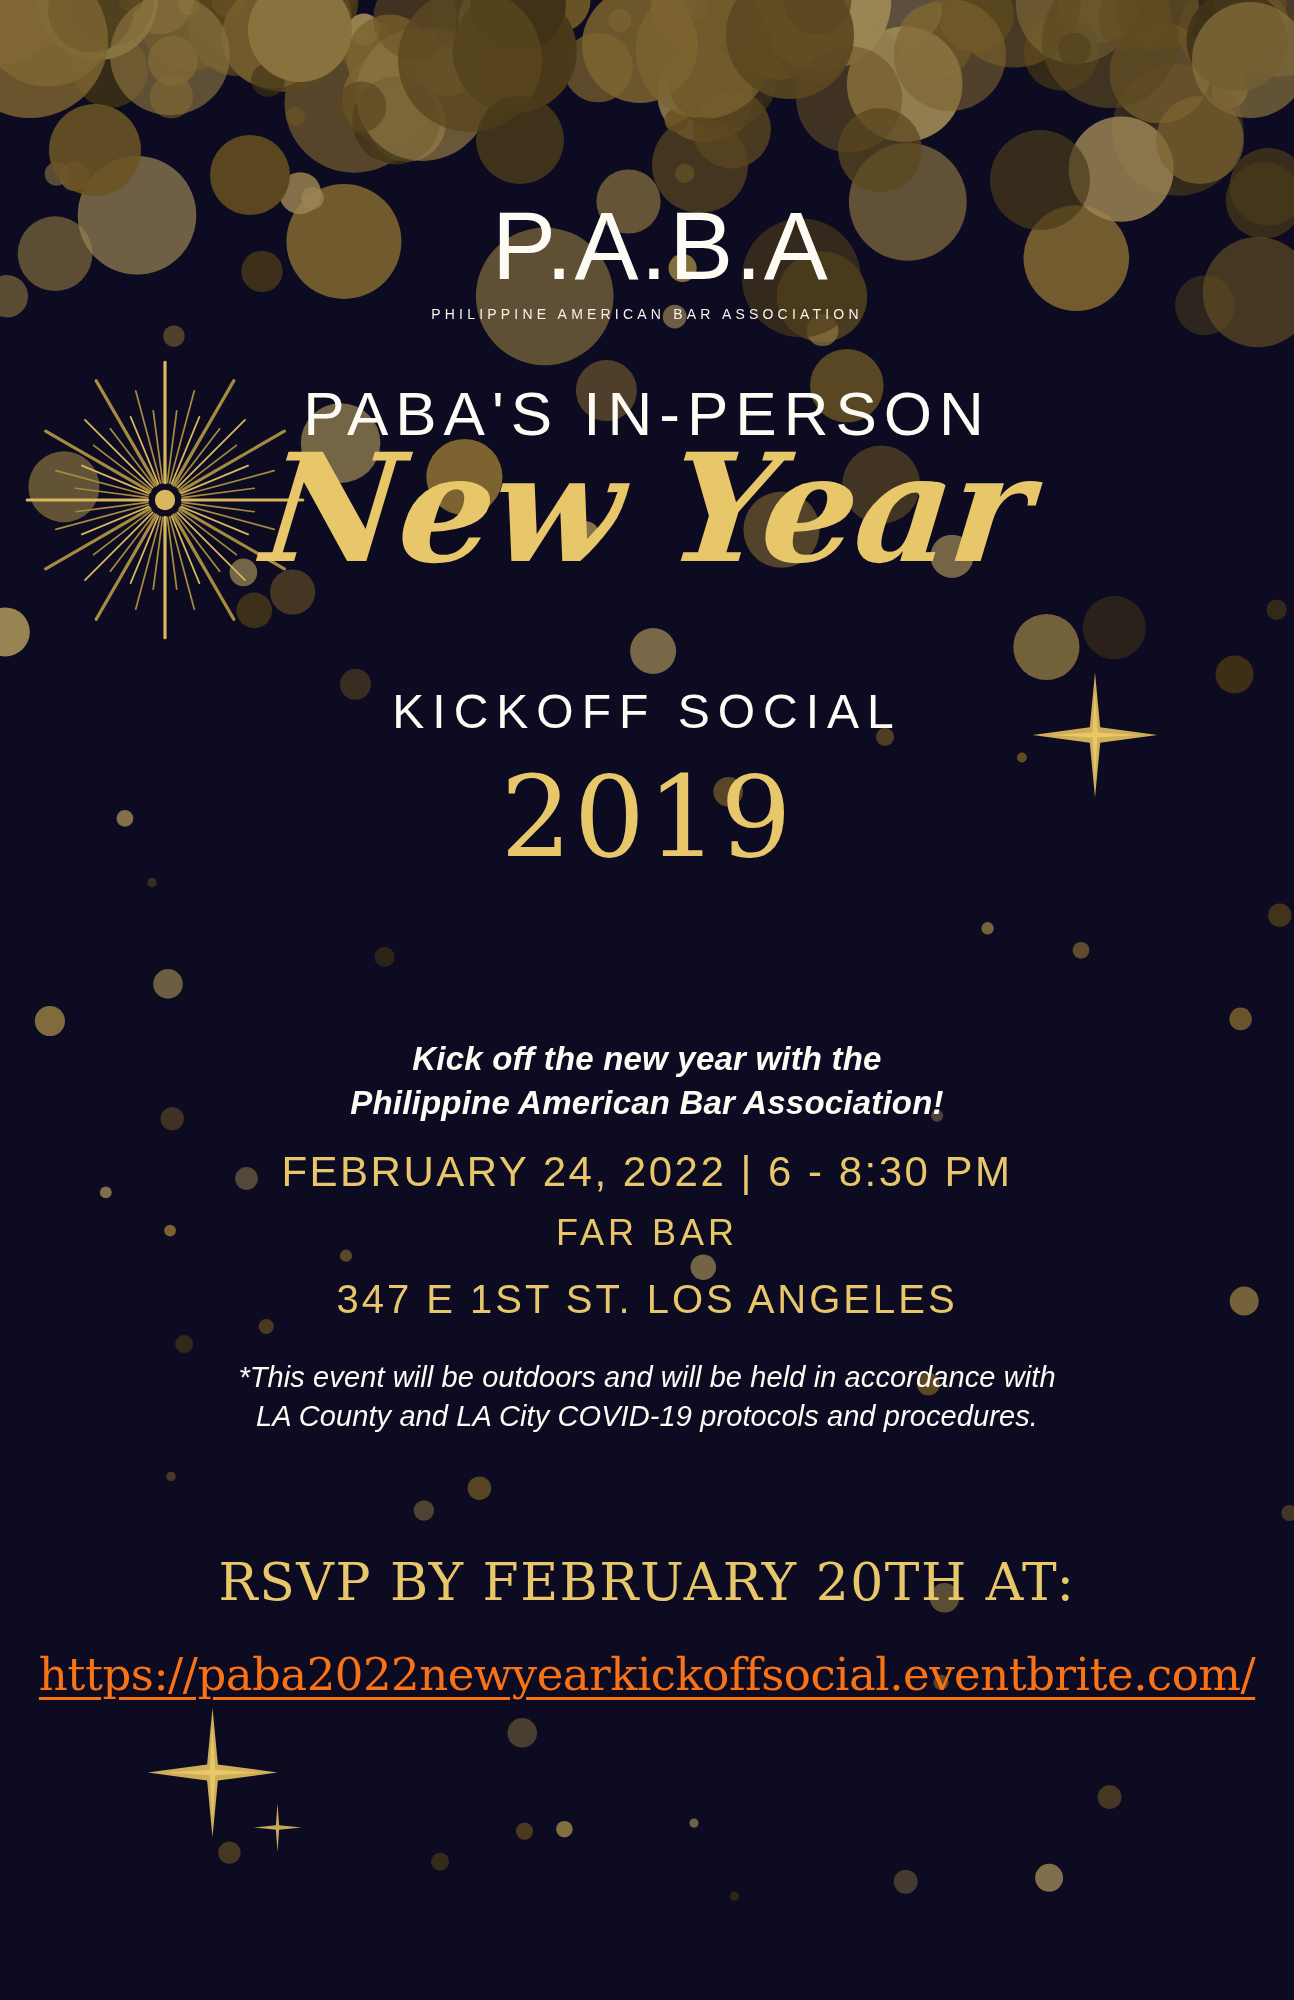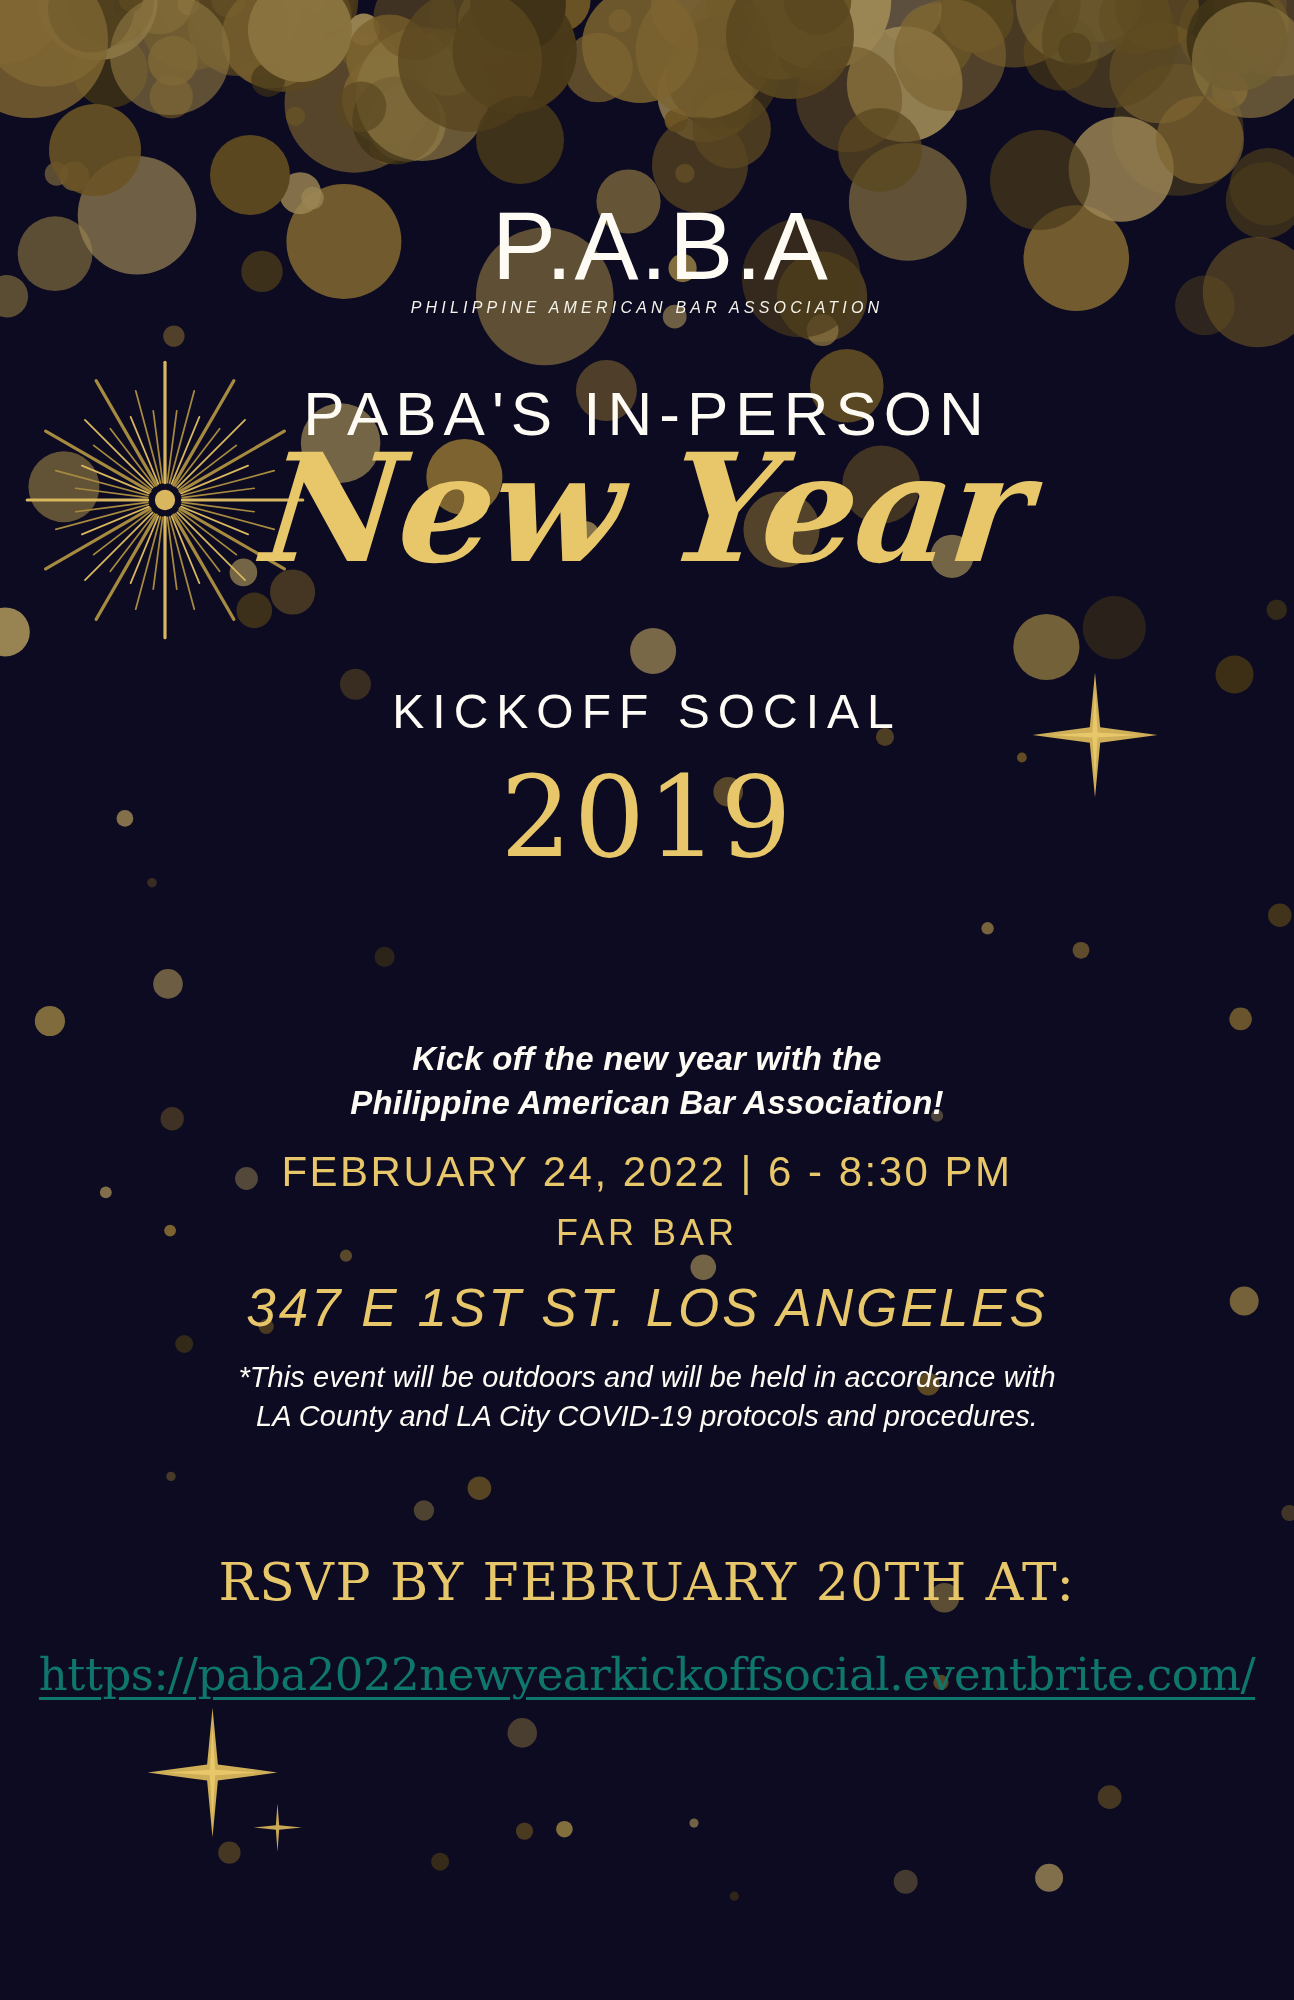--- a/index.html
+++ b/index.html
@@ -53,26 +53,25 @@
   .logo-mark {
     font-family: "Liberation Sans", sans-serif;
     font-size: 96px;
     font-weight: 300;
     letter-spacing: 2px;
     color: #fdfbf4;
     line-height: 0.95;
     padding-left: 28px;
   }
   .logo-tagline {
-    margin-top: 8px;
-    font-size: 16px;
+    margin-top: 15px;
+    font-size: 14px;
     font-weight: 400;
     letter-spacing: 4.2px;
     color: #f6f3ea;
-    font-style: italic;
   }
 
   
   .headline-1 {
     position: absolute;
     top: 383px;
     left: 0; right: 0;
     font-size: 62px;
     font-weight: 400;
     letter-spacing: 7px;
@@ -144,23 +143,22 @@
     font-size: 42px;
     letter-spacing: 2.5px;
   }
   .detail-venue {
     top: 1212px;
     font-size: 36px;
     letter-spacing: 4px;
   }
   .detail-address {
     top: 1277px;
-    font-size: 53px;
+    font-size: 40px;
     letter-spacing: 3px;
-    font-style: italic;
   }
 
   
   .covid-note {
     position: absolute;
     top: 1358px;
     left: 50%;
     transform: translateX(-50%);
     width: 1250px;
     font-size: 29px;
@@ -181,21 +179,21 @@
     color: #e8c76a;
     letter-spacing: 1.5px;
   }
   .rsvp-url {
     position: absolute;
     top: 1648px;
     left: 0; right: 0;
     font-family: "DejaVu Serif", serif;
     font-weight: 400;
     font-size: 45px;
-    color: #0f766e;
+    color: #f97316;
     text-decoration: underline;
     text-decoration-thickness: 3px;
     text-underline-offset: 7px;
     letter-spacing: -0.5px;
     white-space: nowrap;
   }
 </style>
 </head>
 <body>
 

